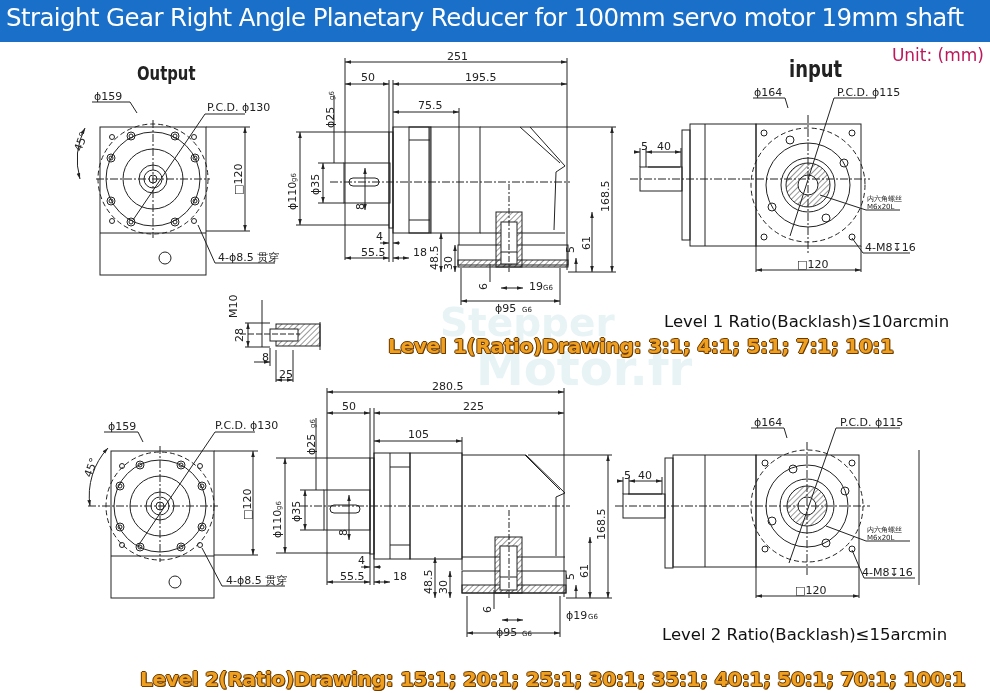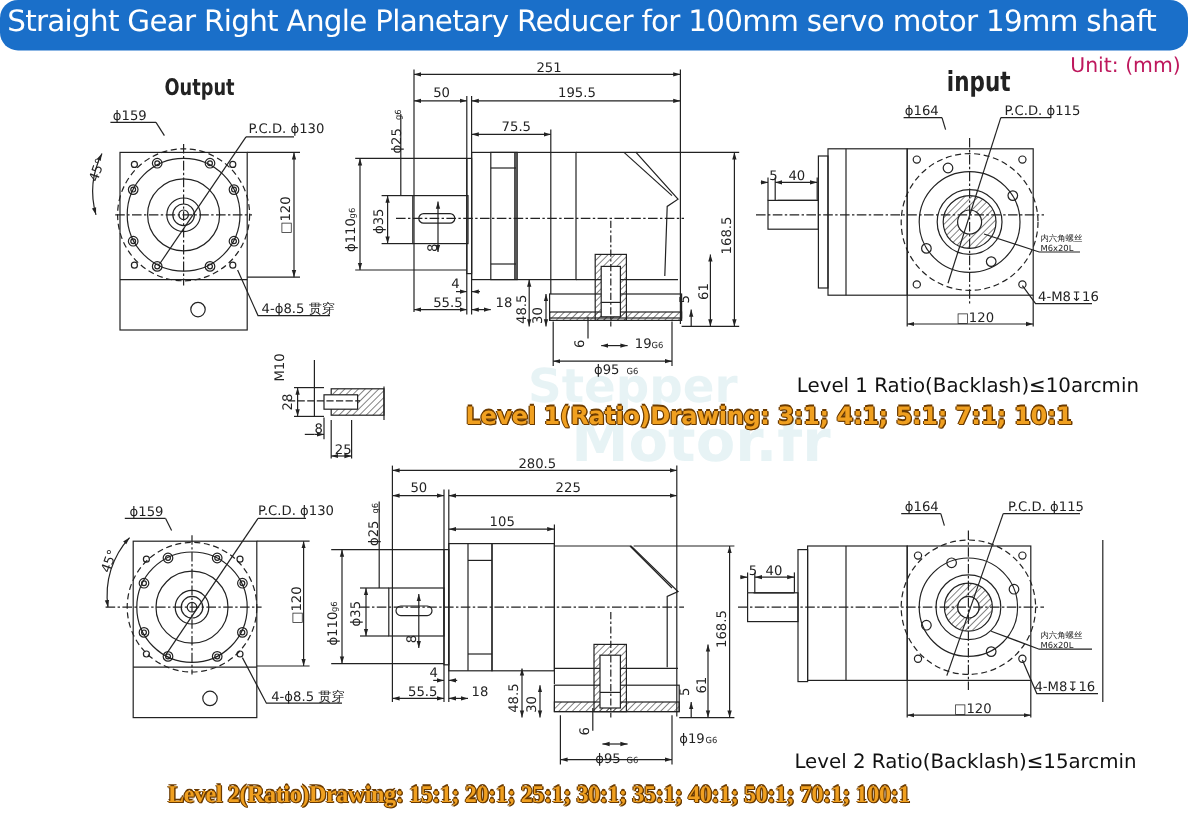--- a/index.html
+++ b/index.html
@@ -1,17 +1,17 @@
 <!DOCTYPE html>
 <html><head>
 <meta charset="utf-8">
 <style>
   html,body{margin:0;padding:0;background:#fff;}
   body{width:990px;height:693px;position:relative;overflow:hidden;font-family:"Liberation Sans",sans-serif;}
-  .banner{position:absolute;left:0;top:0;width:990px;height:42px;background:#1a6fc9;color:#fff;border-radius:15px;}
+  .banner{position:absolute;left:0;top:0;width:990px;height:42px;background:#1a6fc9;color:#fff;}
   .banner-title{position:absolute;left:6px;top:3px;font-family:"DejaVu Sans",sans-serif;font-size:24.5px;letter-spacing:-0.6px;white-space:nowrap;}
   .unit{position:absolute;right:6px;top:45px;color:#be185d;font-size:17px;font-family:"DejaVu Sans",sans-serif;}
   .view-label{position:absolute;font-family:"DejaVu Sans",sans-serif;font-weight:bold;font-size:19px;color:#222;transform:scaleX(0.78);transform-origin:left top;}
   .level-note{position:absolute;font-family:"DejaVu Sans",sans-serif;font-size:16.5px;color:#111;white-space:nowrap;}
   .ratio-title{position:absolute;font-family:"DejaVu Sans",sans-serif;font-weight:bold;font-size:20px;color:#f0a020;white-space:nowrap;
      text-shadow:1px 1px 0 #6a3a00,-1px 0 0 #6a3a00,0 -1px 0 #6a3a00,1px 0 0 #6a3a00,0 1px 0 #6a3a00;letter-spacing:-0.3px;}
   svg{position:absolute;left:0;top:0;}
   .dim{font-family:"DejaVu Sans",sans-serif;font-size:11px;fill:#222;}
   .dims{font-family:"DejaVu Sans",sans-serif;font-size:7px;fill:#222;}
   .wm{position:absolute;font-family:"DejaVu Sans",sans-serif;color:rgba(120,190,200,0.18);font-weight:bold;}
@@ -27,21 +27,21 @@
 <div class="wm" style="left:440px;top:300px;font-size:39px;">Stepper</div>
 <div class="wm" style="left:430px;top:340px;font-size:48px;margin-left:46px;">Motor.fr</div>
 
 <div class="view-label" style="left:137px;top:62px;">Output</div>
 <div class="view-label" style="left:789px;top:56px;font-size:23px;">input</div>
 
 <div class="level-note" style="left:664px;top:288px;margin-top:24px;">Level 1 Ratio(Backlash)≤10arcmin</div>
 <div class="level-note" style="left:662px;top:625px;">Level 2 Ratio(Backlash)≤15arcmin</div>
 
 <div class="ratio-title" style="left:352px;top:334px;margin-left:36px;">Level 1(Ratio)Drawing: 3:1;  4:1;  5:1;  7:1;  10:1</div>
-<div class="ratio-title" style="left:140px;top:651px;font-family:Liberation Serif, serif;">Level 2(Ratio)Drawing: 15:1; 20:1; 25:1; 30:1; 35:1; 40:1; 50:1; 70:1; 100:1</div>
+<div class="ratio-title" style="left:140px;top:667px;">Level 2(Ratio)Drawing: 15:1; 20:1; 25:1; 30:1; 35:1; 40:1; 50:1; 70:1; 100:1</div>
 
 <svg width="990" height="693" viewBox="0 0 990 693">
   <defs>
     <marker id="ar" viewBox="0 0 10 10" refX="10" refY="5" markerWidth="6" markerHeight="6" orient="auto-start-reverse">
       <path d="M0,2 L10,5 L0,8 z" fill="#222"></path>
     </marker>
     <pattern id="hatch" width="4" height="4" patternUnits="userSpaceOnUse" patternTransform="rotate(45)">
       <line x1="0" y1="0" x2="0" y2="4" stroke="#333" stroke-width="1"></line>
     </pattern>
   </defs>

